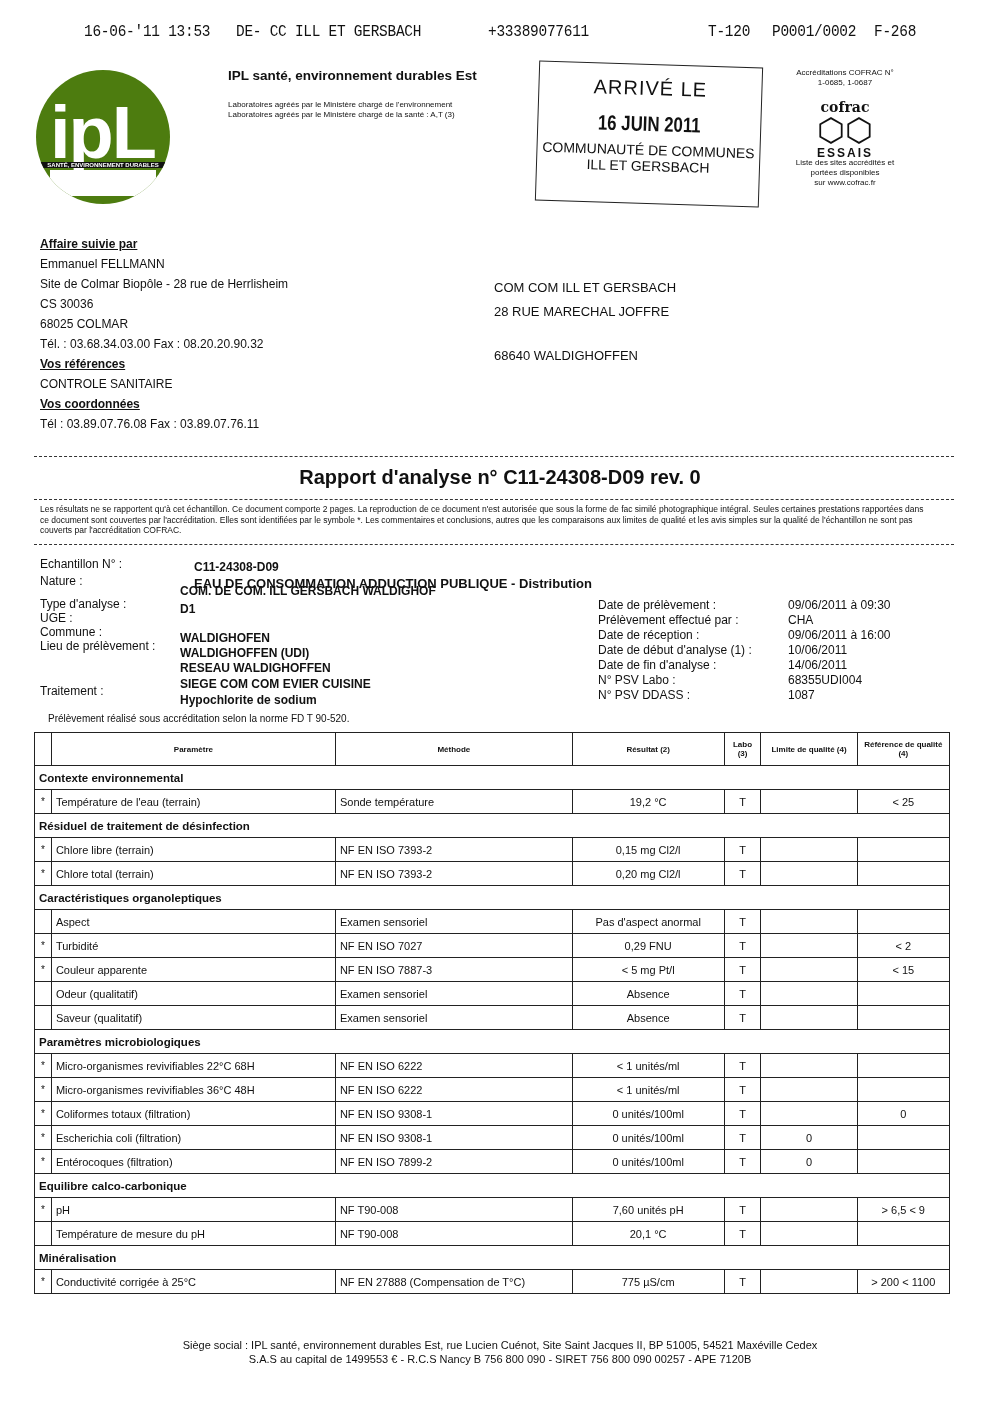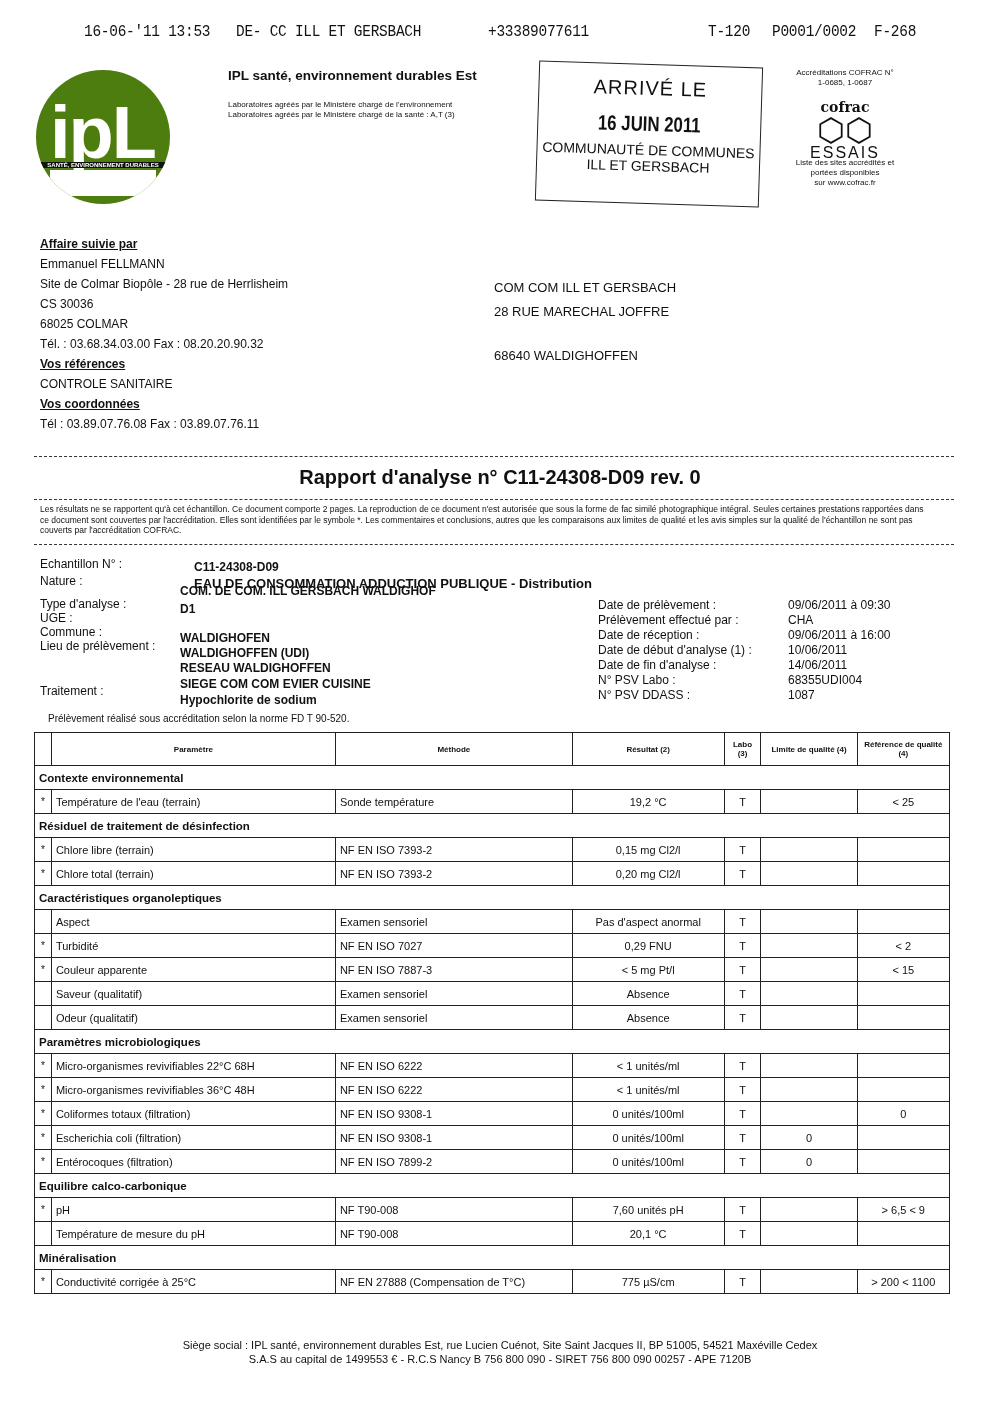--- a/index.html
+++ b/index.html
@@ -14,21 +14,21 @@
   .org-title { left:228px; top:68px; font-size:13.5px; font-weight:bold; }
   .org-sub { left:228px; top:100px; font-size:8px; line-height:10px; }
   .stamp { left:537px; top:64px; width:222px; height:138px; border:1.5px solid #222; transform:rotate(1.8deg); text-align:center; }
   .stamp .l1 { font-size:20px; margin-top:12px; letter-spacing:1px; }
   .stamp .l2 { font-size:21px; font-weight:bold; margin-top:12px; transform:scaleX(0.8); }
   .stamp .l3 { font-size:14px; margin-top:6px; }
   .stamp .l4 { font-size:14px; }
   .cofrac { left:770px; top:68px; width:150px; text-align:center; font-size:8px; line-height:10px; }
   .cofrac .brand { font-size:14px; font-weight:bold; margin-top:14px; font-family:"DejaVu Serif", serif; }
   .cofrac .hex { font-size:32px; line-height:36px; }
-  .cofrac .essais { font-size:16px; font-weight:normal; letter-spacing:2px; }
+  .cofrac .essais { font-size:12px; font-weight:bold; letter-spacing:2px; }
   .contact { left:40px; top:234px; font-size:12px; line-height:20px; }
   .contact .h { font-weight:bold; text-decoration:underline; }
   .recipient { left:494px; top:276px; font-size:13px; line-height:24px; }
   .rule { left:34px; width:920px; border-top:1.5px dashed #333; }
   .report-title { left:0; width:1000px; top:466px; text-align:center; font-size:20px; font-weight:bold; }
   .disclaimer { left:40px; top:504px; width:890px; font-size:8.5px; line-height:10.5px; }
   .kv-label { font-size:12px; }
   .kv-val { font-size:12px; font-weight:bold; }
   .right-meta { left:598px; top:598px; font-size:12px; line-height:15px; }
   .right-meta .lbl, .right-meta .val { display:inline-block; }
@@ -210,30 +210,30 @@
         <td class="star">*</td>
         <td>Couleur apparente</td>
         <td>NF EN ISO 7887-3</td>
         <td class="center">&lt; 5 mg Pt/l</td>
         <td class="center">T</td>
         <td class="center"></td>
         <td class="center">&lt; 15</td>
       </tr>
       <tr>
         <td class="star"></td>
-        <td>Saveur (qualitatif)</td>
+        <td>Odeur (qualitatif)</td>
         <td>Examen sensoriel</td>
         <td class="center">Absence</td>
         <td class="center">T</td>
         <td class="center"></td>
         <td class="center"></td>
       </tr>
       <tr>
         <td class="star"></td>
-        <td>Odeur (qualitatif)</td>
+        <td>Saveur (qualitatif)</td>
         <td>Examen sensoriel</td>
         <td class="center">Absence</td>
         <td class="center">T</td>
         <td class="center"></td>
         <td class="center"></td>
       </tr>
       <tr class="section">
         <td colspan="7">Paramètres microbiologiques</td>
       </tr>
       <tr>

